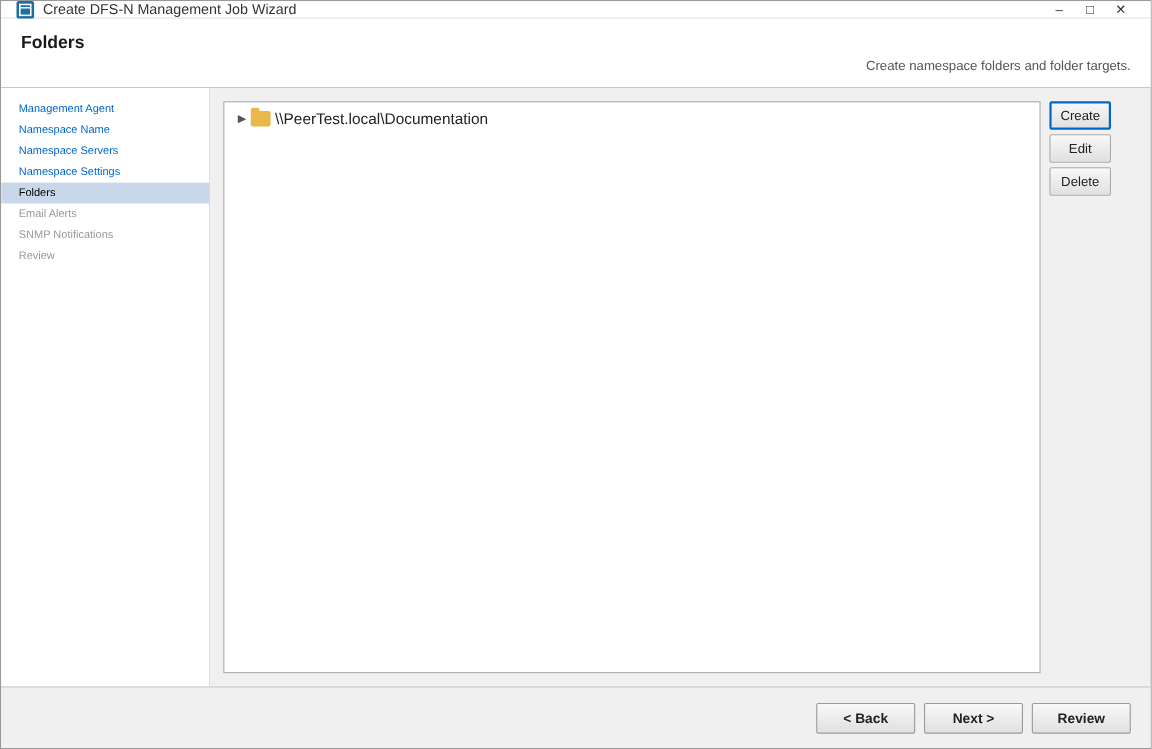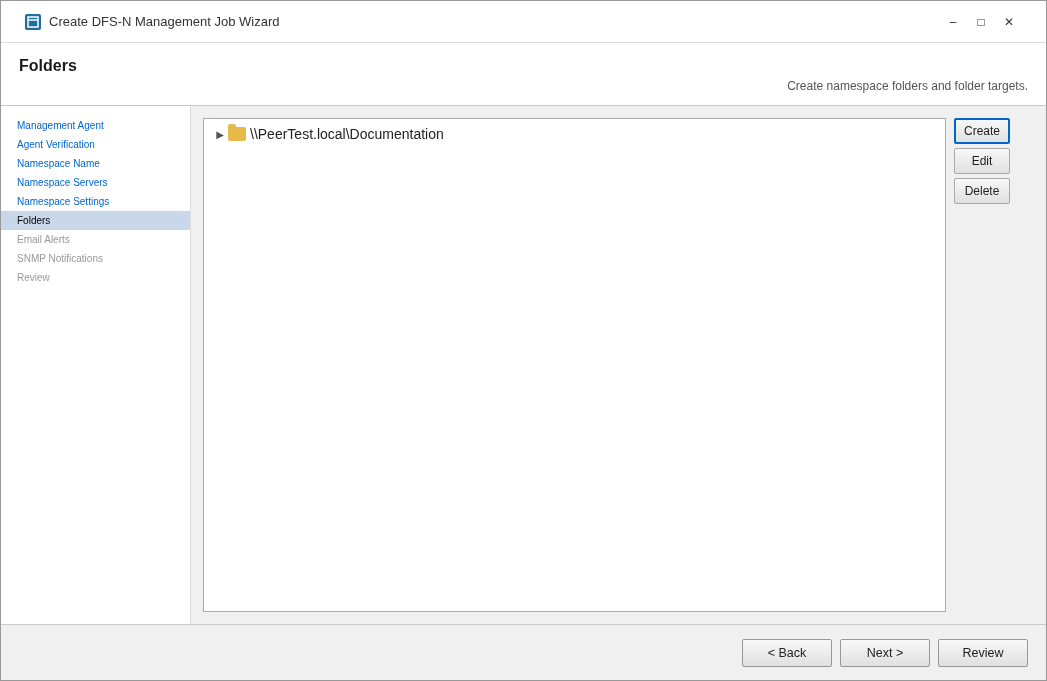--- a/index.html
+++ b/index.html
@@ -20,23 +20,23 @@
       background: #f0f0f0;
       border: 1px solid #999;
       display: flex;
       flex-direction: column;
       box-shadow: 2px 2px 8px rgba(0,0,0,0.3);
     }
     .title-bar {
       background: #fff;
       display: flex;
       align-items: center;
-      padding: 6px 24px;
+      padding: 6px 14px;
       border-bottom: 1px solid #ddd;
-      height: 42px;
+      height: 16px;
       flex-shrink: 0;
     }
     .title-bar-icon {
       width: 16px;
       height: 16px;
       margin-right: 8px;
       background: #1c6fa0;
       border-radius: 2px;
       flex-shrink: 0;
       display: flex;
@@ -201,20 +201,21 @@
     .footer-btn {
       min-width: 90px;
       height: 28px;
       background: linear-gradient(to bottom, #f8f8f8, #e0e0e0);
       border: 1px solid #999;
       border-radius: 2px;
       font-size: 12.5px;
       cursor: pointer;
       color: #222;
       padding: 0 12px;
+      font-weight: bold;
     }
     .footer-btn:disabled { color: #aaa; cursor: default; }
   </style>
 </head>
 <body>
 
 <div class="window">
 
   <div class="title-bar">
     <div class="title-bar-icon">
@@ -233,21 +234,20 @@
 
   <div class="header">
     <div class="header-title">Folders</div>
     <div class="header-subtitle">Create namespace folders and folder targets.</div>
   </div>
 
   <div class="content">
 
     <div class="sidebar">
       <div class="sidebar-item link" style="color: rgb(0, 102, 204);">Management Agent</div>
-      <div class="sidebar-item link" style="color: rgb(0, 102, 204);">Agent Verification</div>
       <div class="sidebar-item link" style="color: rgb(0, 102, 204);">Namespace Name</div>
       <div class="sidebar-item link" style="color: rgb(0, 102, 204);">Namespace Servers</div>
       <div class="sidebar-item link" style="color: rgb(0, 102, 204);">Namespace Settings</div>
       <div class="sidebar-item active">Folders</div>
       <div class="sidebar-item disabled">Email Alerts</div>
       <div class="sidebar-item disabled">SNMP Notifications</div>
       <div class="sidebar-item disabled">Review</div>
     </div>
 
     <div class="main-area">

